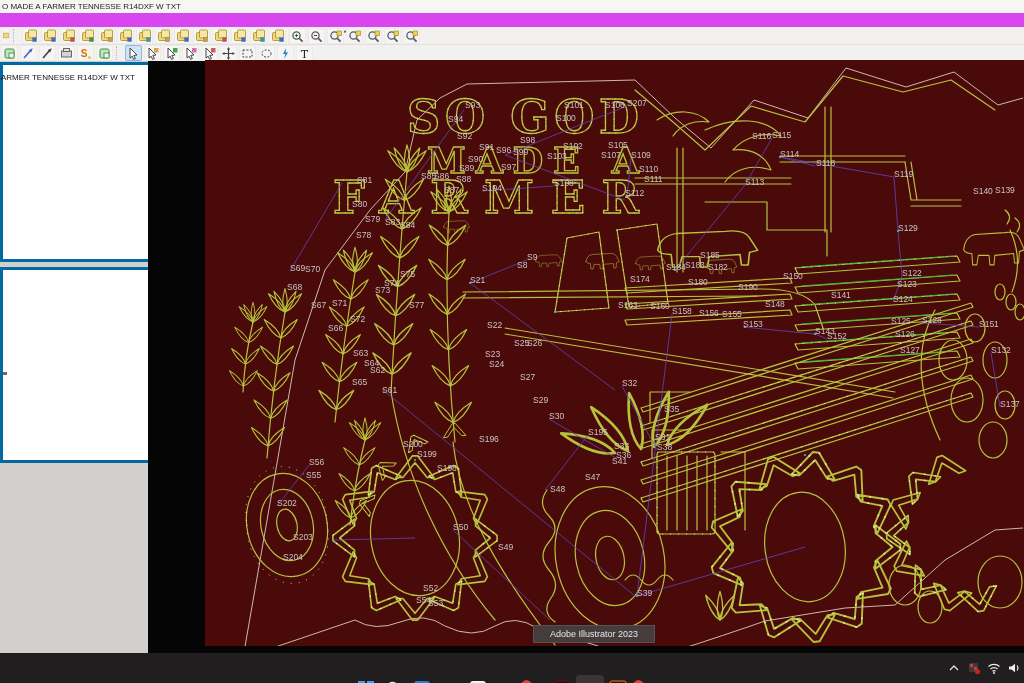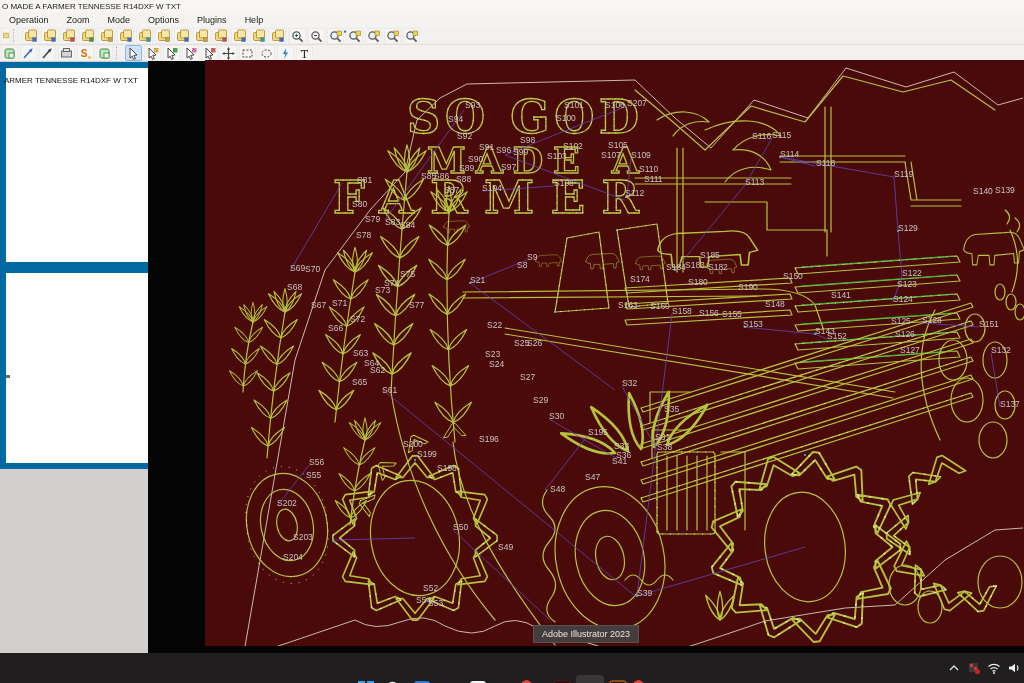--- a/index.html
+++ b/index.html
@@ -15,21 +15,21 @@
             border-bottom:1px solid #e3e1df;display:flex;align-items:center;}
   #toolbar2{position:absolute;left:0;top:45px;width:1024px;height:16px;background:#f2f1ef;
             border-bottom:1px solid #dedcda;display:flex;align-items:center;}
   .tbi{width:15px;height:14px;display:inline-flex;align-items:center;justify-content:center;
        margin:0 1px;border:1px solid rgba(0,0,0,0.04);border-radius:2px;background:#f6f5f3;}
   .tbi.active{background:#cfe3f6;border-color:#8cb8e4;}
   .tbsep{width:5px;height:14px;border-left:1px dotted #b9b7b5;margin:0 2px;}
   #zoomgroup{position:absolute;left:288px;top:1px;display:flex;align-items:center;}
   
   #sidecol{position:absolute;left:0;top:61px;width:148px;height:592px;background:#d2cfcc;}
-  .panel{position:absolute;left:0;width:145px;background:#ffffff;border:6px solid #0369a1;}
+  .panel{position:absolute;left:0;width:145px;background:#ffffff;border:3px solid #0369a1;}
   #panel-parts{top:1px;height:194px;}
   #panel-preview{top:206px;height:190px;}
   #panel-ops{top:406px;height:183px;}
   #parts-item{font-size:8px;color:#101010;padding:8px 1px 0 0;margin-left:-2px;white-space:nowrap;overflow:hidden;}
   #preview-mark{position:absolute;left:0;top:102px;width:4px;height:3px;background:#6a6a6a;}
   #ops-item{margin-top:11px;height:13px;background:#0a66d8;color:#ffffff;font-size:8px;
             line-height:13px;padding-left:1px;white-space:nowrap;overflow:hidden;}
   
   #canvas-dark{position:absolute;left:148px;top:61px;width:876px;height:592px;background:#050505;}
   #plate{position:absolute;left:205px;top:60px;width:819px;height:586px;background:#4b0a0a;overflow:hidden;}
@@ -37,21 +37,21 @@
   text.lbl{fill:#c9c3c3;font-size:8.5px;font-family:"Liberation Sans",sans-serif;}
   .yg{stroke:#b5c33c;fill:none;stroke-width:1.2;stroke-linejoin:round;stroke-linecap:round;}
   .grn{stroke:#3cb43c;fill:none;stroke-width:1.1;}
   .wht{stroke:#d6cdbc;fill:none;stroke-width:1;opacity:.9;}
   .dots{stroke:#ffffff;fill:none;stroke-width:1;stroke-dasharray:1 7;opacity:.75;}
   .rapid{stroke:#6247c5;fill:none;stroke-width:.9;opacity:.85;}
   .otext{fill:none;stroke:#b5c33c;stroke-width:1.3;font-family:"DejaVu Serif",serif;font-weight:bold;}
   .otextd{fill:none;stroke:#fff;stroke-width:1;stroke-dasharray:1 6;opacity:.5;font-family:"DejaVu Serif",serif;font-weight:bold;}
   
   #tooltip{position:absolute;left:533px;top:625px;height:16px;background:#453c3d;color:#e9e5e5;
-           font-size:9px;line-height:16px;padding:0 8px;border:1px solid #5a5152;}
+           font-size:9px;line-height:16px;padding:0 16px;border:1px solid #5a5152;}
   
   #taskbar{position:absolute;left:0;top:653px;width:1024px;height:30px;background:#201e1f;}
   #tb-center{position:absolute;left:352px;top:1px;display:flex;align-items:center;height:28px;}
   .tba{width:28px;height:28px;display:flex;align-items:center;justify-content:center;position:relative;margin-top:41px;}
   .tba .under{position:absolute;bottom:1px;left:50%;transform:translateX(-50%);height:2px;border-radius:2px;}
   .tba.hl{background:#3a3637;border-radius:4px;}
   #tb-tray{position:absolute;right:0;top:1px;display:flex;align-items:center;height:28px;}
   .tray-i{width:20px;height:28px;display:flex;align-items:center;justify-content:center;}
   .chrome{width:18px;height:18px;border-radius:50%;position:relative;
           background:conic-gradient(from -50deg,#ea4335 0 120deg,#4285f4 0 240deg,#34a853 0 360deg);}
@@ -60,28 +60,20 @@
 </style>
 </head>
 <body>
 
 <div id="app">
 
   <div id="titlebar">
     <span>O MADE A FARMER TENNESSE R14DXF W TXT</span>
   </div>
 
-  <div id="menubar">
-      <span>Operation</span>
-      <span>Zoom</span>
-      <span>Mode</span>
-      <span>Options</span>
-      <span>Plugins</span>
-      <span>Help</span>
-    </div>
 
   <div id="toolbar1">
     <span class="tbi" style="width: 7px;">
         <svg width="13" height="13" viewBox="0 0 13 13">
           <rect x="3" y="2" width="9" height="9" fill="#f2d977" stroke="#b0923a"></rect>
         </svg>
       </span>
       <span class="tbsep"></span>
       <span class="tbi">
         <svg width="13" height="13" viewBox="0 0 13 13">

